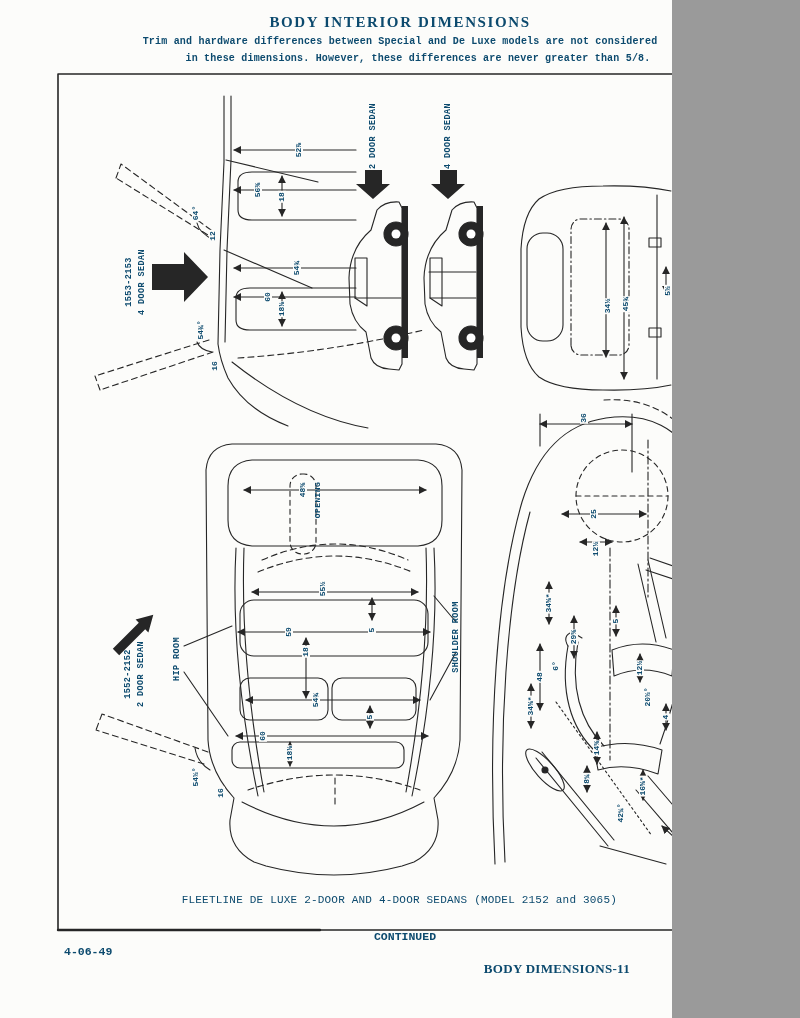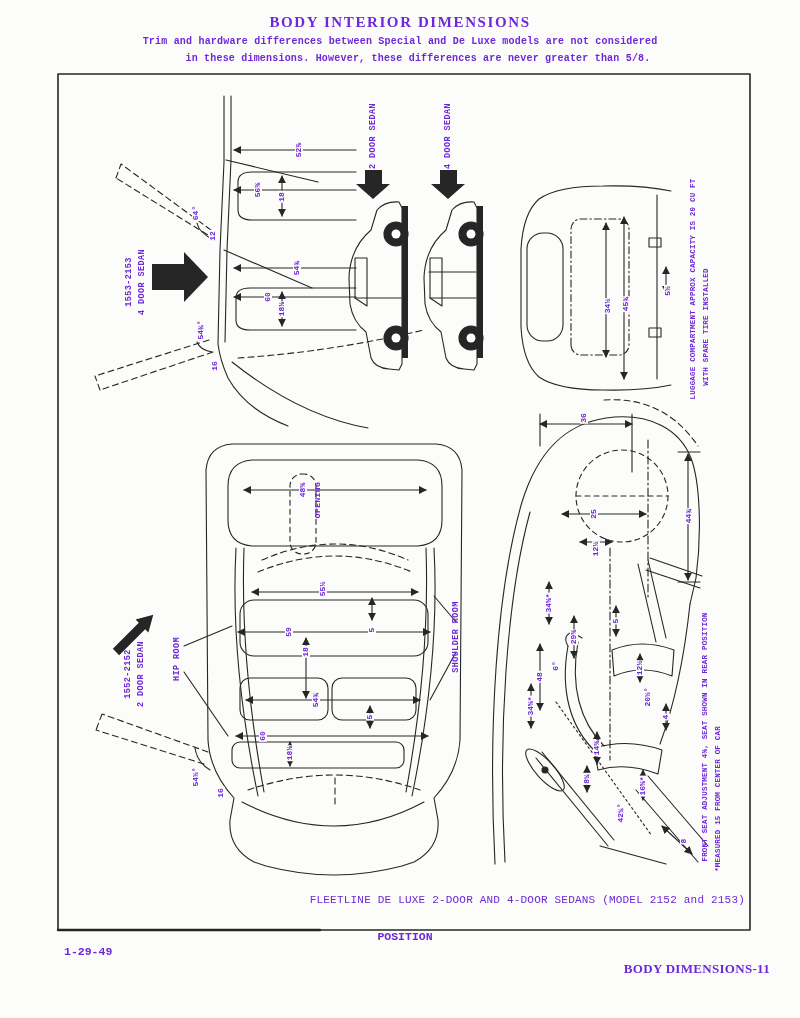--- a/index.html
+++ b/index.html
@@ -1,17 +1,17 @@
 <!DOCTYPE html>
 <html><head>
 <meta charset="utf-8">
 <style>
   html,body{margin:0;padding:0;background:#9a9a9a;}
-  .sheet{position:relative;width:800px;height:1018px;background:#fcfcfa;overflow:hidden;
-         font-family:"Liberation Mono","DejaVu Sans Mono",monospace;color:#6d28d9;}
+  .sheet{position:relative;width:672px;height:1018px;background:#fcfcfa;overflow:hidden;
+         font-family:"Liberation Mono","DejaVu Sans Mono",monospace;color:#0c4a6e;}
   svg.art{position:absolute;left:0;top:0;z-index:1;}
   .htext{position:absolute;white-space:nowrap;z-index:2;}
   .center{left:0;width:800px;text-align:center;}
   .title{top:14px;font-family:"Liberation Serif","DejaVu Serif",serif;font-weight:bold;
          font-size:15px;letter-spacing:1.6px;}
   .sub{font-size:10px;font-weight:bold;letter-spacing:.2px;}
   .cap{font-size:11px;letter-spacing:.2px;right:55px;z-index:2;position:absolute;white-space:nowrap;}
   .continued{top:930px;left:345px;width:120px;text-align:center;font-size:11.5px;font-weight:bold;}
   .date{left:64px;top:945px;font-size:11.5px;font-weight:bold;}
   .foot{font-family:"Liberation Serif","DejaVu Serif",serif;font-weight:bold;font-size:13px;
@@ -176,24 +176,24 @@
       <path d="M690,604 C684,660 674,706 660,744"></path>
       <path d="M648,776 L708,846 M636,790 L698,862"></path>
       <path d="M600,846 L666,864"></path>
     </g>
   </svg>
 
   <div class="htext center title">BODY INTERIOR DIMENSIONS</div>
   <div class="htext center sub" style="top:36px;">Trim and hardware differences between Special and De Luxe models are not considered</div>
   <div class="htext center sub" style="top:53px;margin-left:18px;">in these dimensions.  However, these differences are never greater than 5/8.</div>
 
-  <div class="cap" style="top:894px;">FLEETLINE DE LUXE 2-DOOR AND 4-DOOR SEDANS (MODEL 2152 and 2153)</div>
-  <div class="htext continued">POSITION</div>
-  <div class="htext date">1-29-49</div>
-  <div class="htext foot" style="right:30px;">BODY DIMENSIONS-11</div>
+  <div class="cap" style="top:894px;">FLEETLINE DE LUXE 2-DOOR AND 4-DOOR SEDANS (MODEL 2152 and 3065)</div>
+  <div class="htext continued">CONTINUED</div>
+  <div class="htext date">4-06-49</div>
+  <div class="htext foot" style="right:42px;">BODY DIMENSIONS-11</div>
 
   <div class="vlabel" style="left:129px;top:282px;">1553-2153</div>
   <div class="vlabel" style="left:142px;top:282px;">4 DOOR SEDAN</div>
   <div class="vlabel" style="left:373px;top:136px;">2 DOOR SEDAN</div>
   <div class="vlabel" style="left:448px;top:136px;">4 DOOR SEDAN</div>
   <div class="vlabel note" style="left:694px;top:289px;">LUGGAGE COMPARTMENT APPROX CAPACITY IS 20 CU FT</div>
   <div class="vlabel note" style="left:707px;top:327px;">WITH SPARE TIRE INSTALLED</div>
   <div class="vlabel" style="left:318px;top:500px;font-size:8px;">OPENING</div>
   <div class="vlabel" style="left:177px;top:659px;">HIP ROOM</div>
   <div class="vlabel" style="left:456px;top:637px;">SHOULDER ROOM</div>

